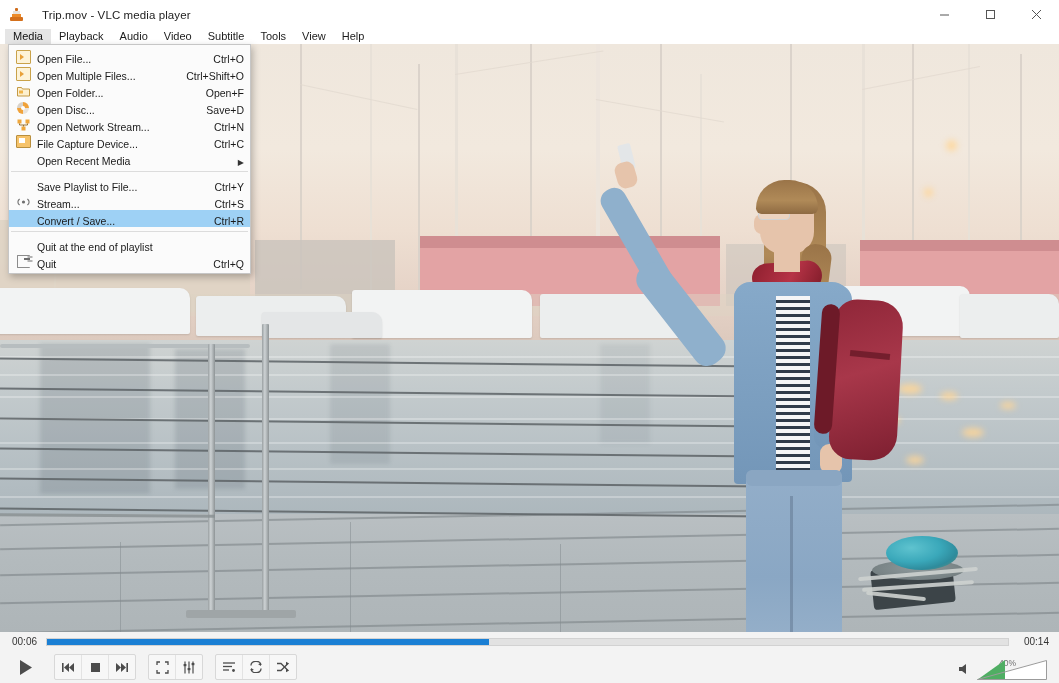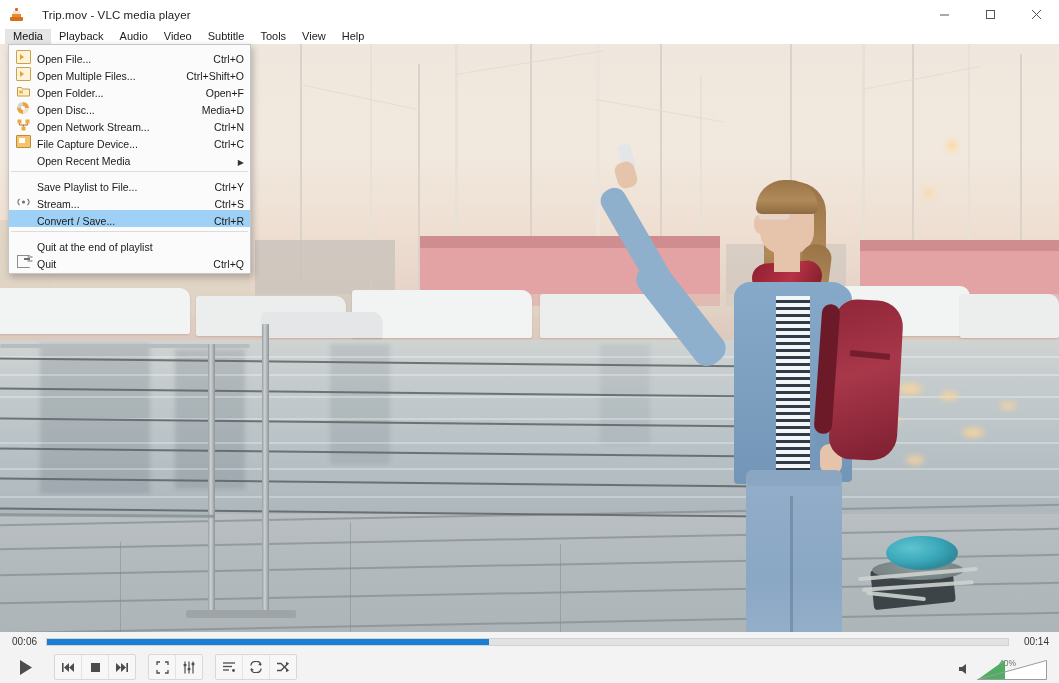--- a/index.html
+++ b/index.html
@@ -457,21 +457,21 @@
       </span>
       <span class="mlabel">Open Folder...</span>
       <span class="mkey">Open+F</span>
     </div>
 
     <div class="mrow">
       <span class="micon">
           <span class="ic ic-disc"></span>
         </span>
       <span class="mlabel">Open Disc...</span>
-      <span class="mkey">Media+D</span>
+      <span class="mkey">Save+D</span>
     </div>
 
     <div class="mrow">
       <span class="micon">
         <svg width="13" height="12" viewBox="0 0 13 12">
           <rect x="0.5" y="0.5" width="4" height="4" fill="#f0a73c"></rect>
           <rect x="8.5" y="0.5" width="4" height="4" fill="#f0a73c"></rect>
           <rect x="4.5" y="7.5" width="4" height="4" fill="#f0a73c"></rect>
           <path d="M2.5,4.5 V6 H10.5 V4.5 M6.5,6 V7.5" stroke="#9a7330" fill="none" stroke-width="1"></path>
         </svg>

